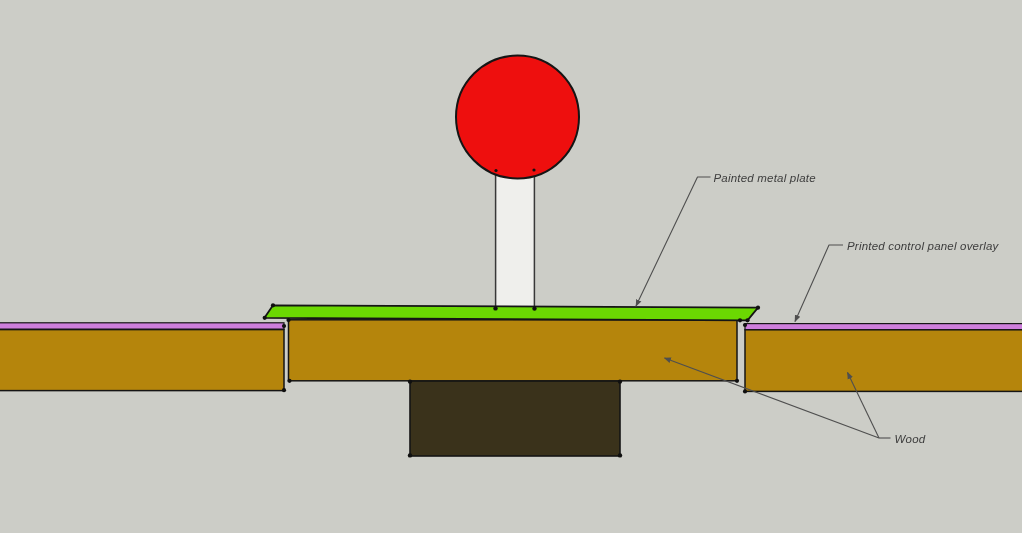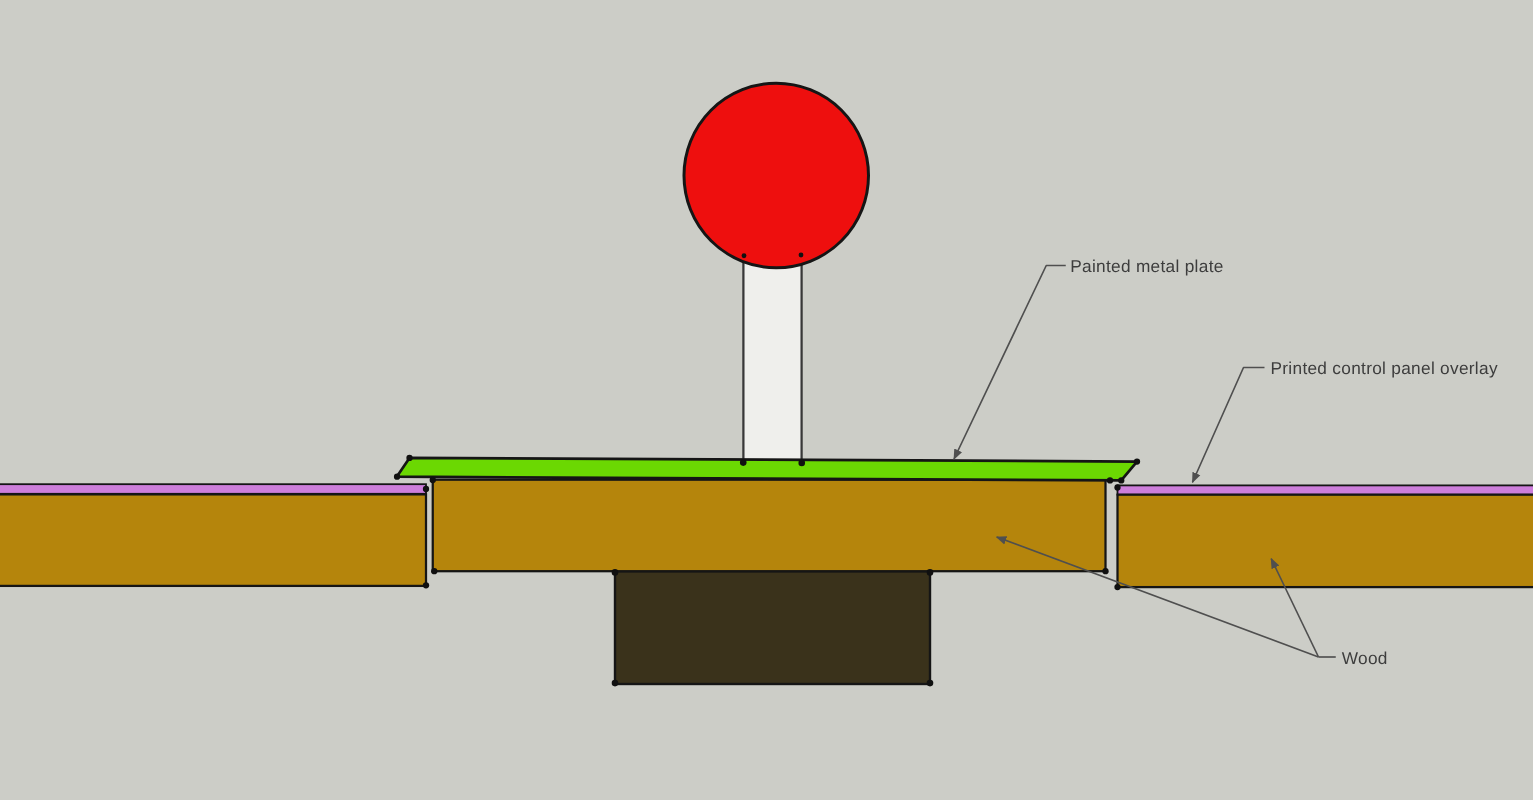--- a/index.html
+++ b/index.html
@@ -6,20 +6,21 @@
     margin: 0;
     padding: 0;
     background: #cccdc7;
     font-family: "Liberation Sans", "DejaVu Sans", sans-serif;
   }
   .stage {
     position: relative;
     width: 1022px;
     height: 533px;
     overflow: hidden;
+    font-style: italic;
   }
   svg { display: block; }
 
   .bg          { fill: var(--c-background, #cccdc7); }
   .wood        { fill: var(--c-wood, #b5850c); stroke: var(--c-outline, #151515); stroke-width: 1.5; }
   .overlay     { fill: var(--c-overlay, #cd7edb); stroke: var(--c-outline, #151515); stroke-width: 1.2; }
   .plate       { fill: var(--c-plate, #6bd802); stroke: var(--c-outline, #151515); stroke-width: 1.8; stroke-linejoin: round; }
   .shaft       { fill: var(--c-shaft, #efefec); }
   .shaft-edge  { stroke: #383838; stroke-width: 1.5; }
   .ball        { fill: var(--c-ball, #ee0f0e); stroke: var(--c-outline, #151515); stroke-width: 2; }

